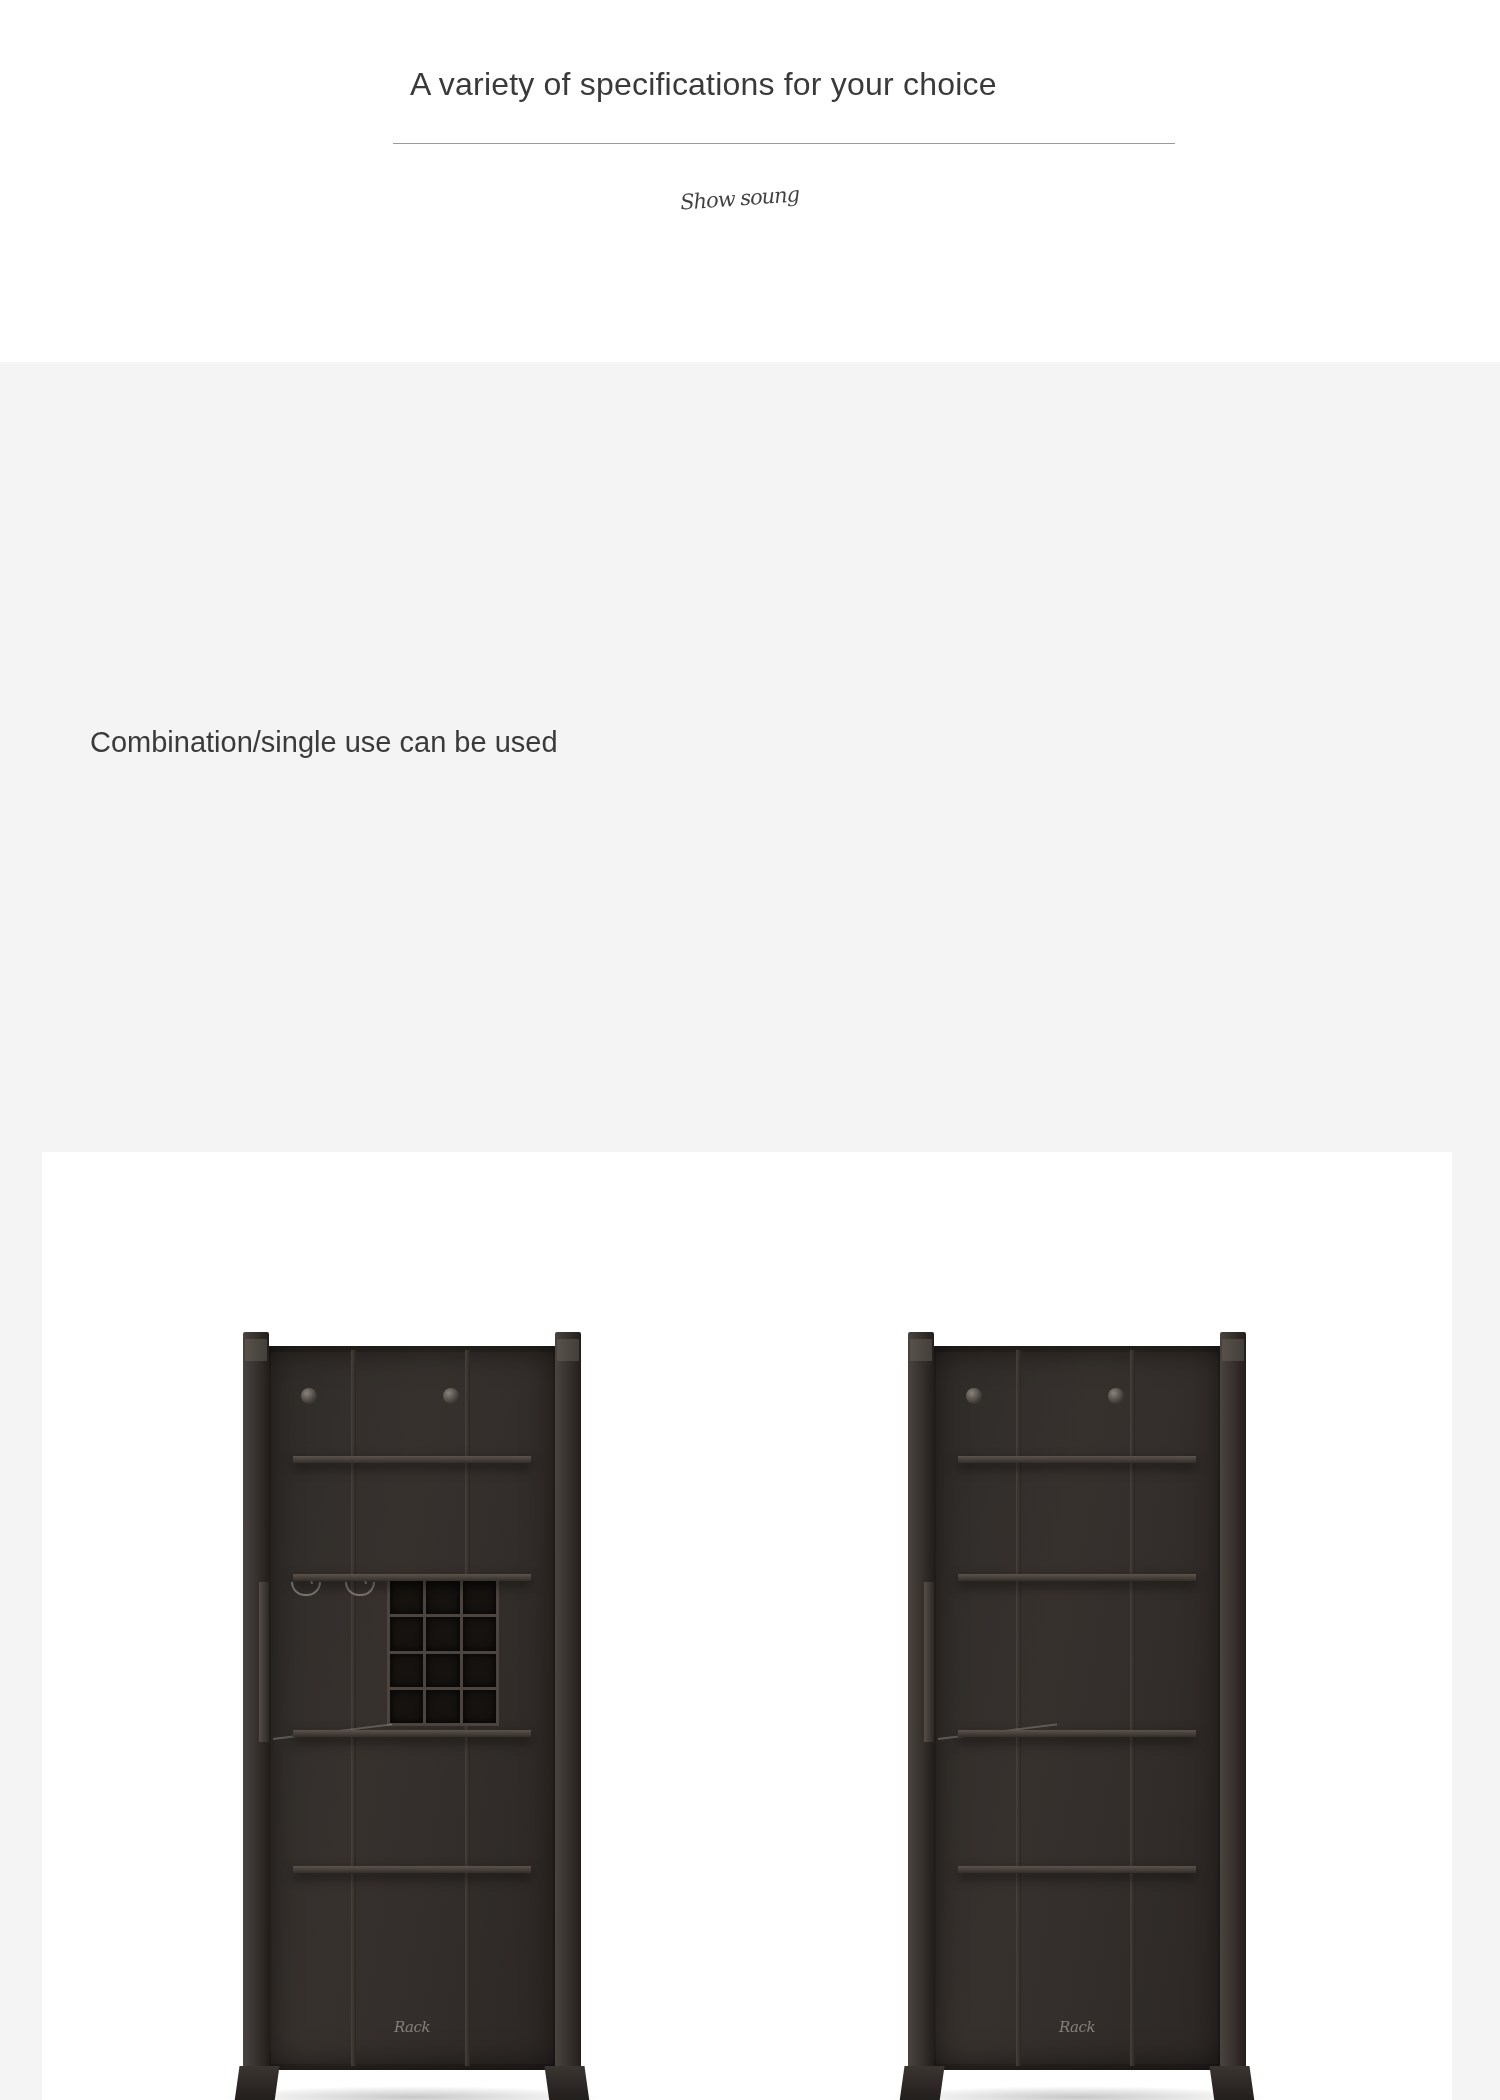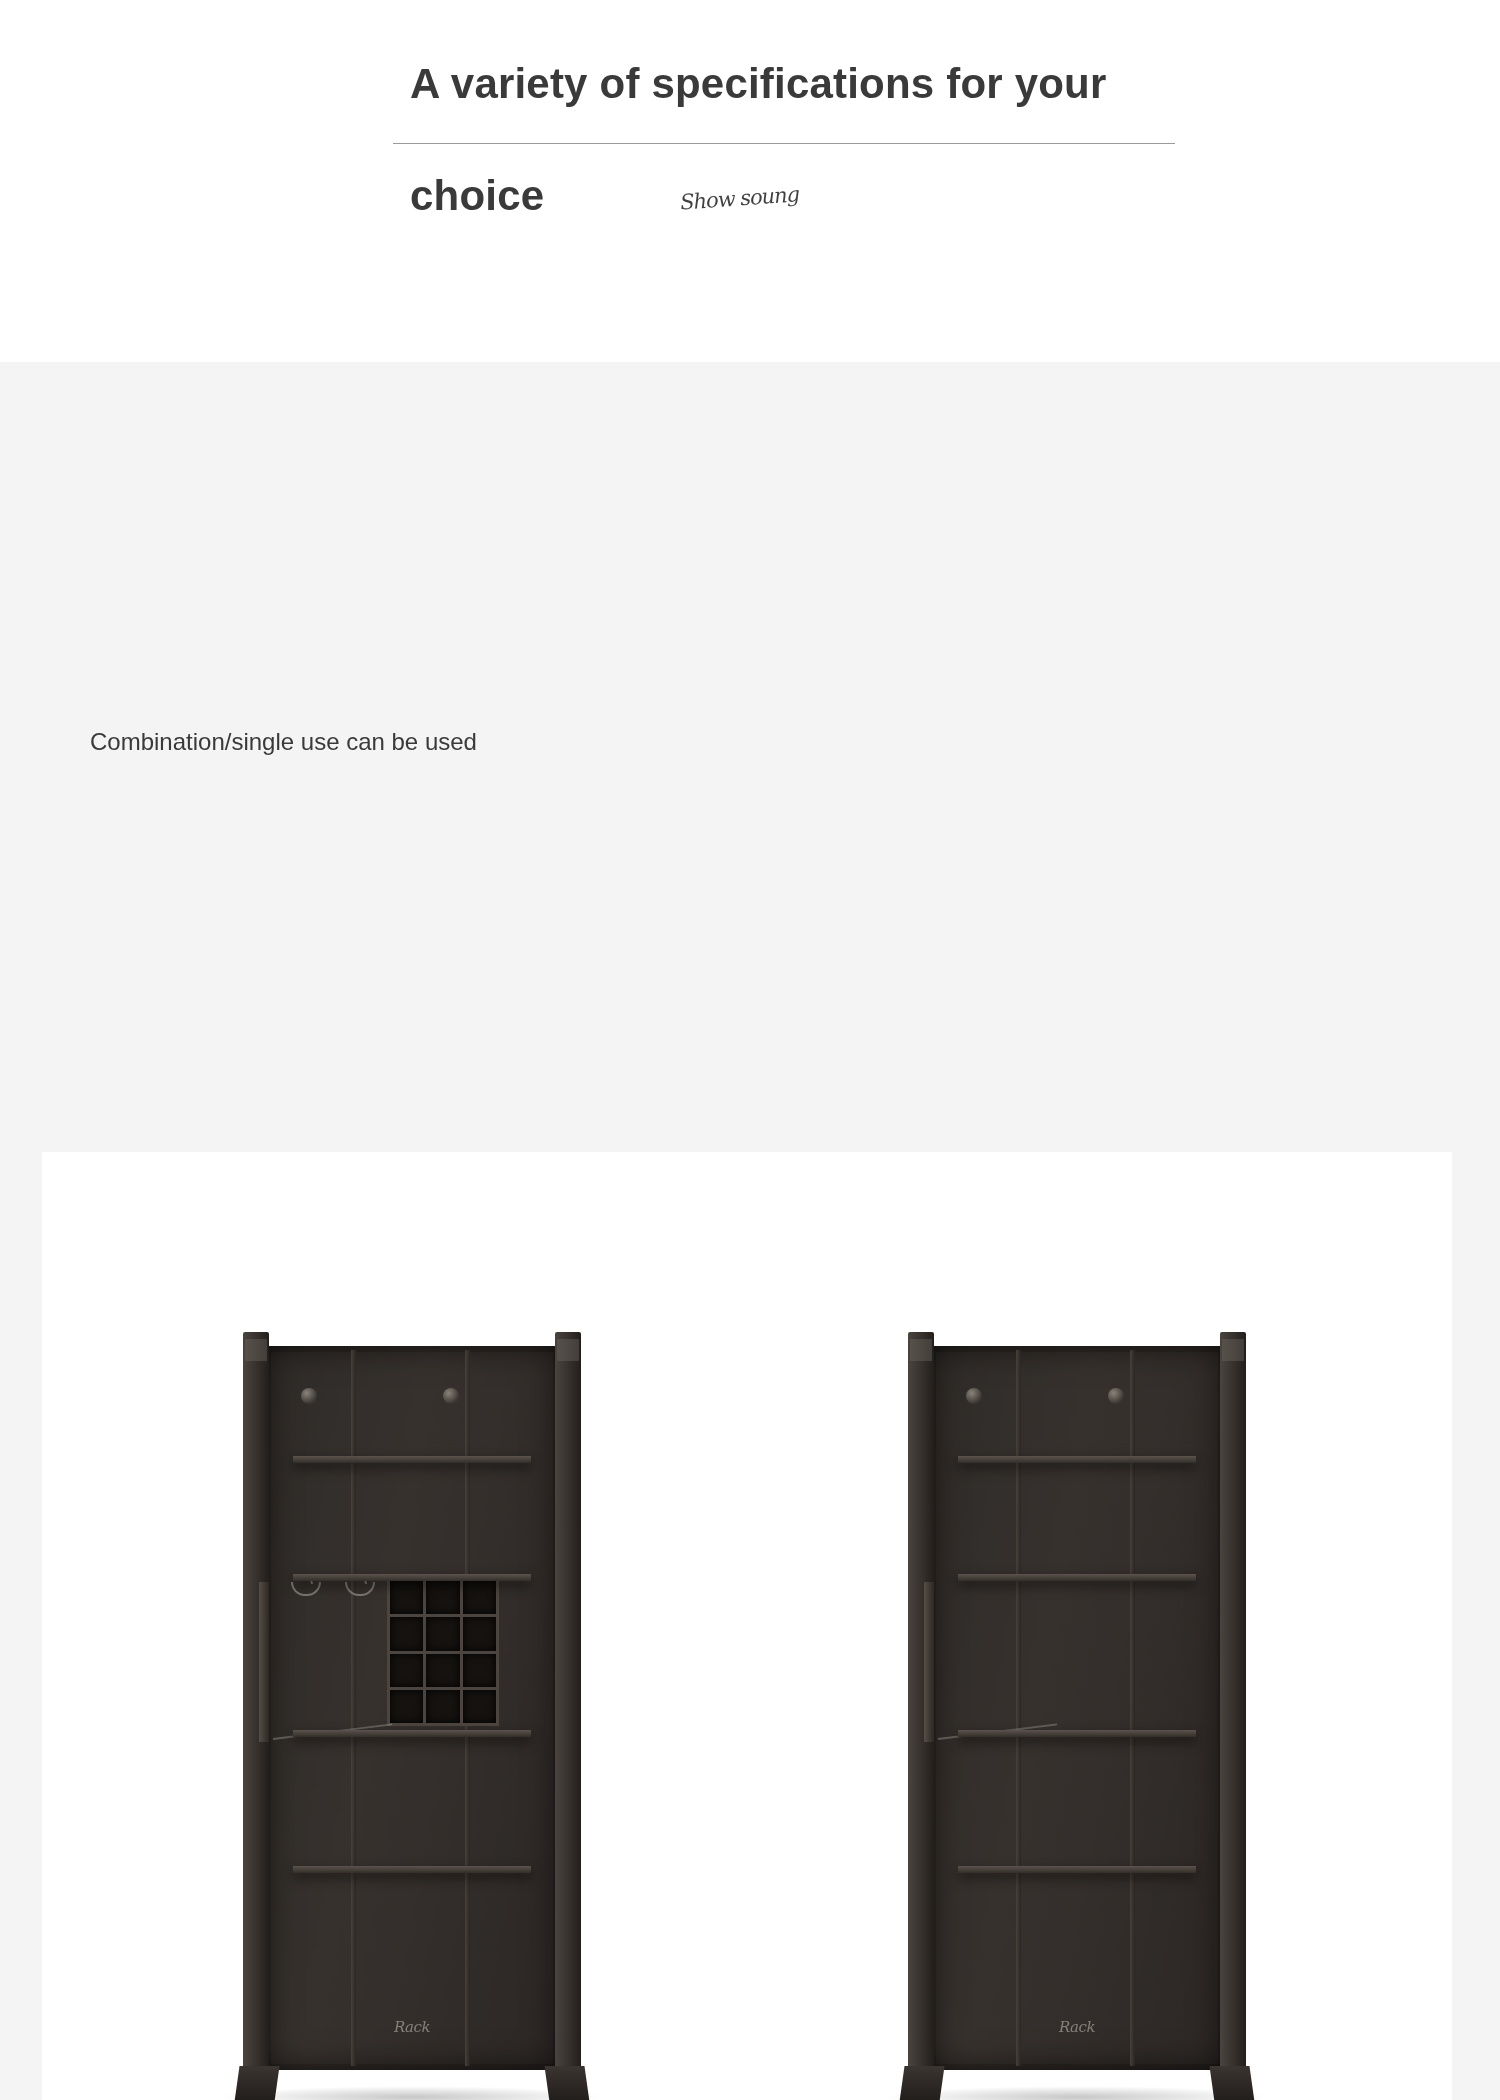--- a/index.html
+++ b/index.html
@@ -20,24 +20,24 @@
     position: relative;
     height: 362px;
     background: #ffffff;
     box-sizing: border-box;
   }
   .hero-title {
     position: absolute;
     left: 410px;
     top: 28px;
     width: 830px;
-    font-size: 42px;
+    font-size: 32px;
     line-height: 112px;
     color: #3a3a3a;
-    font-weight: 700;
+    font-weight: 400;
     letter-spacing: 0.2px;
   }
   .hero-rule {
     position: absolute;
     left: 393px;
     top: 143px;
     width: 782px;
     height: 1px;
     background: #9a9a9a;
   }
@@ -61,21 +61,21 @@
     position: relative;
     background: #f4f4f4;
     height: 1738px;
     box-sizing: border-box;
   }
   .section-heading {
     position: absolute;
     left: 90px;
     top: 330px;
     width: 980px;
-    font-size: 24px;
+    font-size: 29px;
     line-height: 100px;
     color: #3a3a3a;
     font-weight: 400;
   }
   .section-body {
     position: absolute;
     left: 90px;
     top: 510px;
     width: 1250px;
     font-size: 21px;

